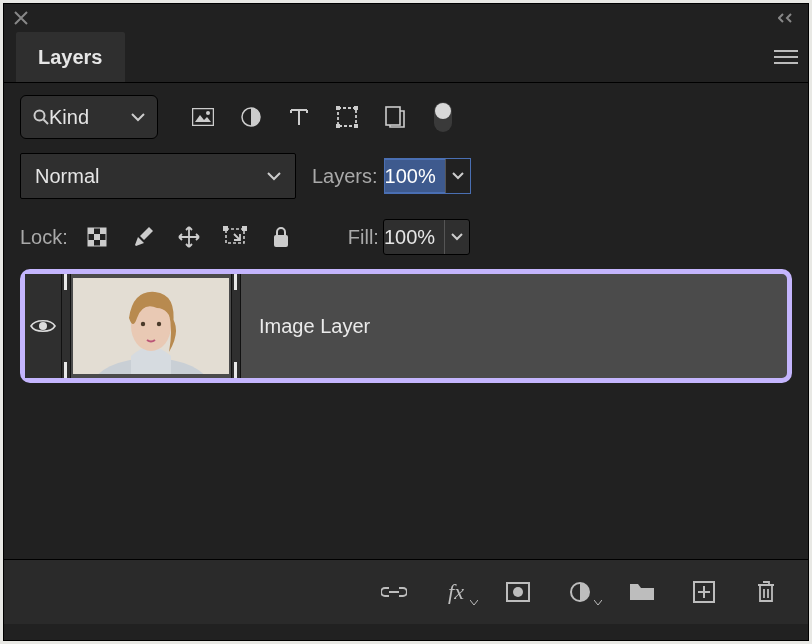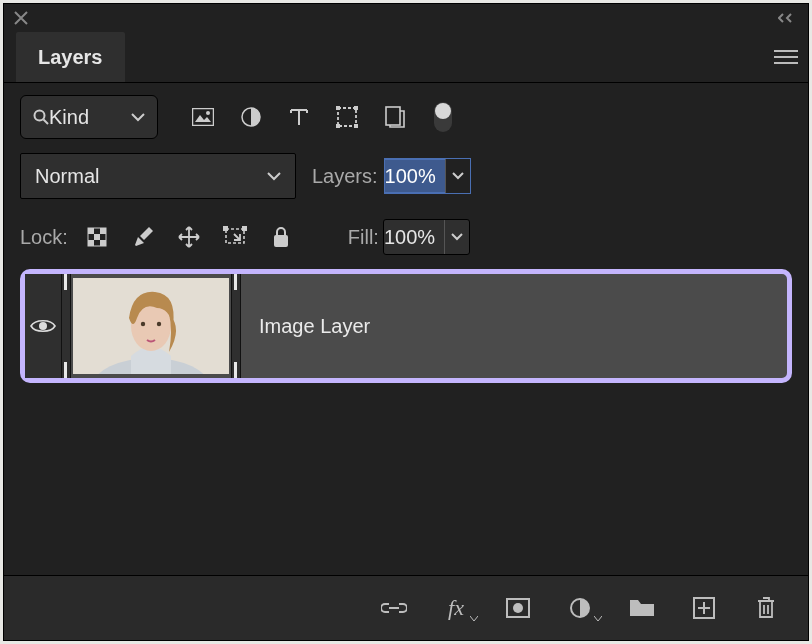--- a/index.html
+++ b/index.html
@@ -57,21 +57,21 @@
   .sep-col{width:8px;height:100%;background:#2f2f2f;
     border-left:1px solid #111;border-right:1px solid #111;position:relative;}
   .sep-col:before,.sep-col:after{content:"";position:absolute;left:2px;
     width:3px;height:16px;background:#e8e8e8;}
   .sep-col:before{top:0;} .sep-col:after{bottom:0;}
   .thumb{width:156px;height:96px;margin:0 2px;background:#ded7cc;
     position:relative;overflow:hidden;}
   .thumb svg{position:absolute;inset:0;}
   .layer-name{color:#eaeaea;font-size:20px;margin-left:18px;}
   
-  .bottom{position:absolute;left:0;right:0;bottom:0;height:64px;
+  .bottom{position:absolute;left:0;right:0;bottom:16px;height:64px;
     background:#2a2a2a;display:flex;align-items:center;justify-content:flex-end;
     padding:0 28px;gap:34px;border-top:1px solid #000;}
   .bicon{color:#bdbdbd;display:flex;align-items:center;justify-content:center;
     width:28px;height:28px;position:relative;}
   .fx-label{font-style:italic;font-size:22px;color:#bdbdbd;
     font-family:Georgia,serif;}
   .tiny-chev{position:absolute;right:-8px;bottom:-4px;}
 </style>
 </head>
 <body>

